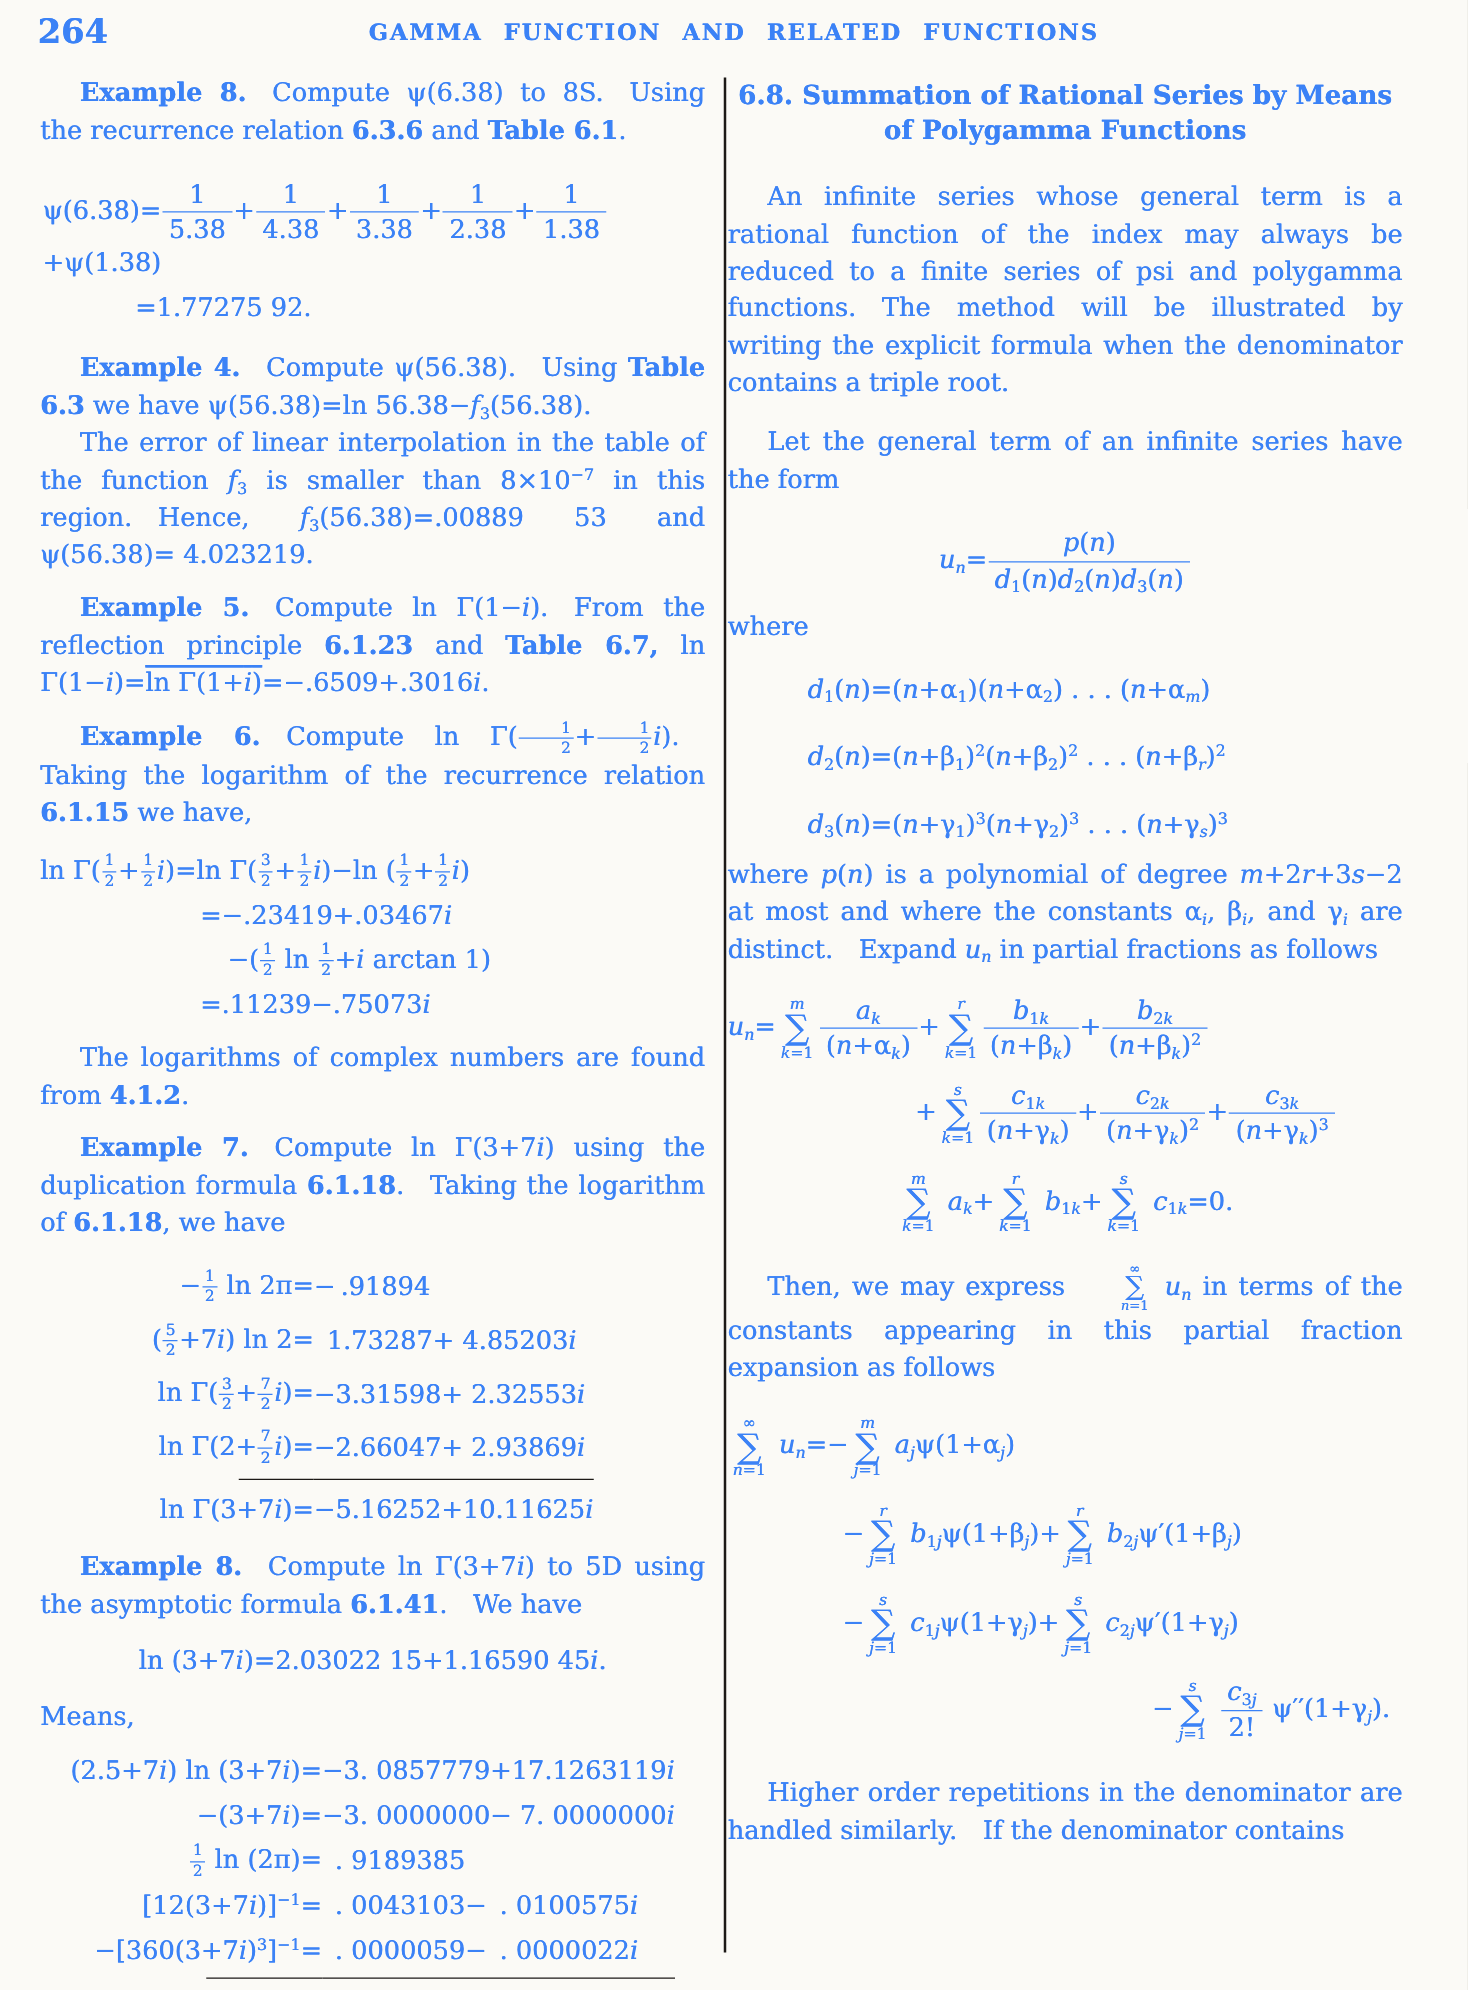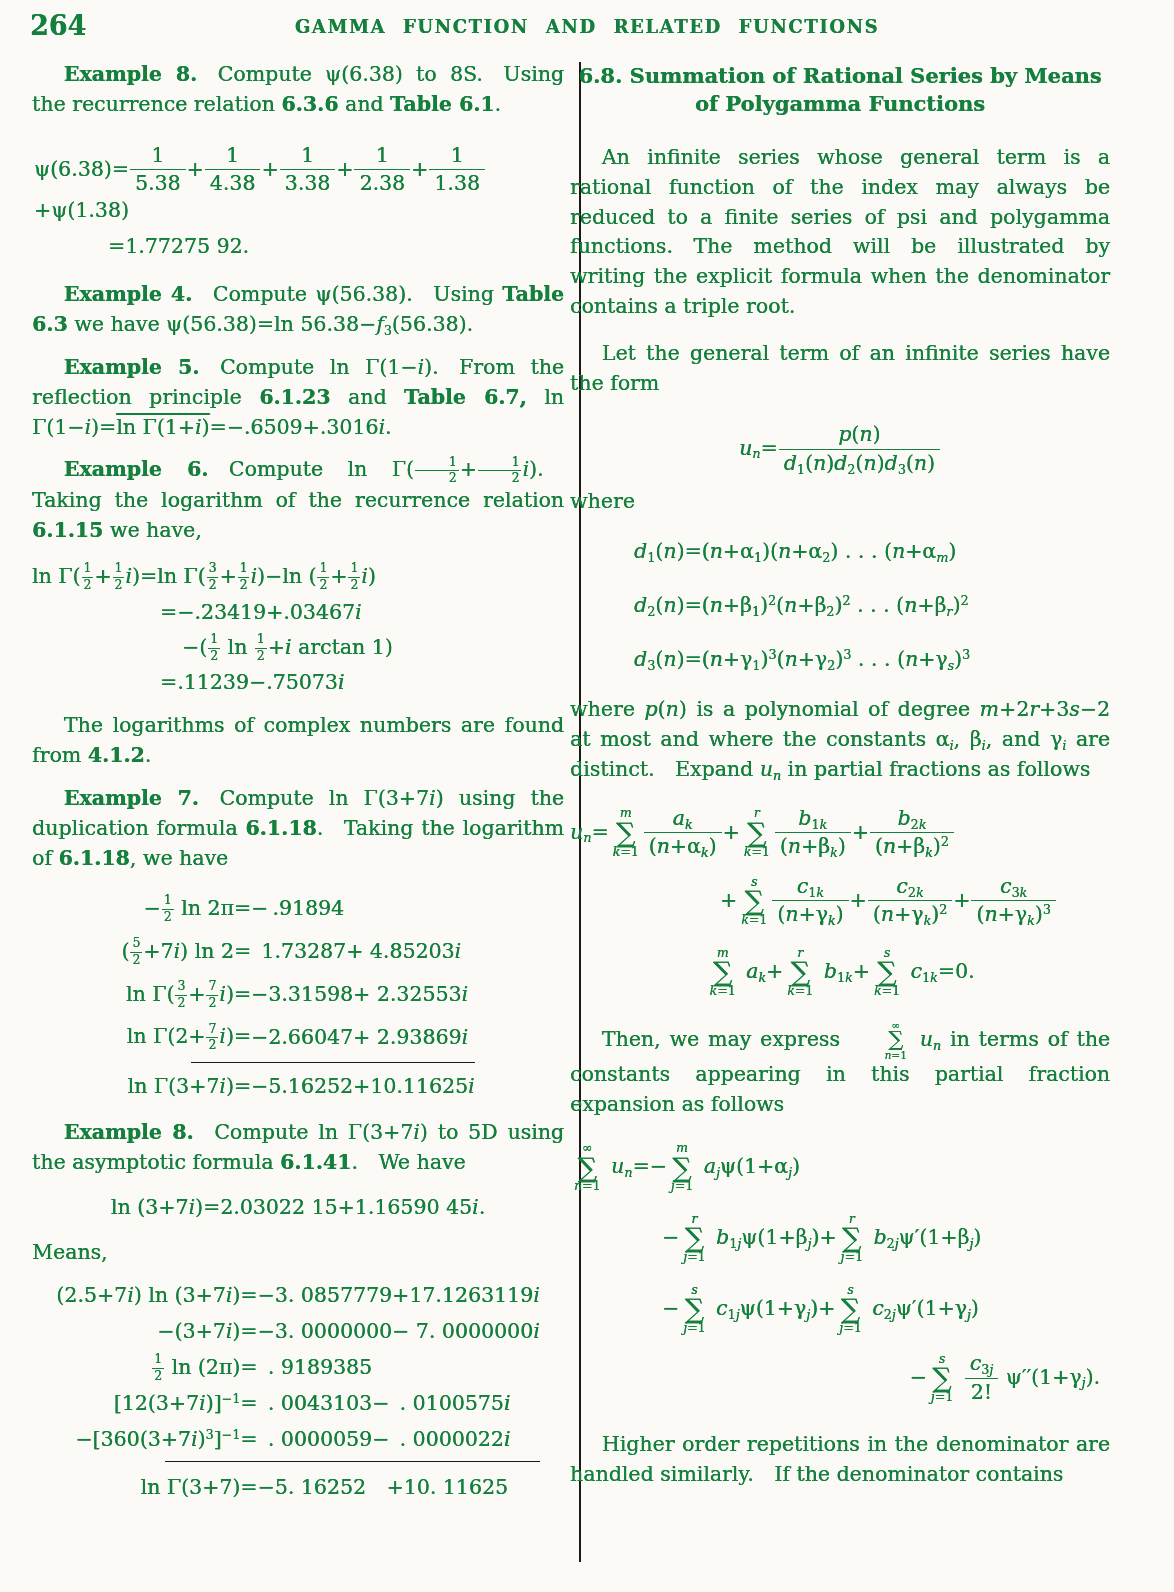--- a/index.html
+++ b/index.html
@@ -1,28 +1,28 @@
 <!DOCTYPE html>
 <html><head>
 <meta charset="utf-8">
 <style>
   html,body{margin:0;padding:0;background:#e8e6e0;}
   .page{
     position:relative;width:1174px;height:1592px;margin:0 auto;
-    background:#fbfaf6;color:#15803d;overflow:hidden;
+    background:#fbfaf6;color:#3b82f6;overflow:hidden;
     font-family:"DejaVu Serif","Liberation Serif",serif;
     font-size:20.5px;line-height:1.46;
     text-shadow:0.3px 0 0 currentColor;
   }
   .pgnum{position:absolute;left:30px;top:6px;font-size:27px;font-weight:700;}
   .rhead{position:absolute;left:0;top:14px;width:100%;text-align:center;
     font-size:18px;font-weight:700;letter-spacing:1.6px;word-spacing:9px;}
   .divider{position:absolute;left:579px;top:62px;width:2px;height:1500px;background:#1c1916;}
   .colL{position:absolute;left:32px;top:60px;width:532px;}
-  .colR{position:absolute;left:570px;top:60px;width:540px;}
+  .colR{position:absolute;left:582px;top:60px;width:540px;}
 
   .p{margin:0;text-align:justify;text-indent:1.55em;}
   .noind{text-indent:0;}
   .mt{margin-top:13px;}
   b{font-weight:700;}
   i{font-style:italic;}
   sup,sub{font-size:62%;line-height:0;}
   sup{vertical-align:0.55em;}
   sub{vertical-align:-0.3em;}
   .ol{text-decoration:overline;}
@@ -73,20 +73,21 @@
   <div class="divider"></div>
 
   <div class="colL">
 
     <p class="p"><b>Example 8.</b> Compute ψ(6.38) to 8S. Using the recurrence relation <b>6.3.6</b> and <b>Table 6.1</b>.</p>
 
     <div class="disp" style="margin:24px 0 4px 2px;">ψ(6.38)=<span class="fr"><span class="n">1</span><span class="d">5.38</span></span>+<span class="fr"><span class="n">1</span><span class="d">4.38</span></span>+<span class="fr"><span class="n">1</span><span class="d">3.38</span></span>+<span class="fr"><span class="n">1</span><span class="d">2.38</span></span>+<span class="fr"><span class="n">1</span><span class="d">1.38</span></span>+ψ(1.38)</div>
     <div style="margin:6px 0 18px 76px;">=1.77275 92.</div>
 
     <p class="p mt"><b>Example 4.</b> Compute ψ(56.38). Using <b>Table 6.3</b> we have ψ(56.38)=ln 56.38−<i>f</i><sub>3</sub>(56.38).</p>
+    <p class="p">The error of linear interpolation in the table of the function <i>f</i><sub>3</sub> is smaller than 8×10<sup>−7</sup> in this region. Hence, <i>f</i><sub>3</sub>(56.38)=.00889 53 and ψ(56.38)= 4.023219.</p>
 
     <p class="p mt"><b>Example 5.</b> Compute ln Γ(1−<i>i</i>). From the reflection principle <b>6.1.23</b> and <b>Table 6.7,</b> ln Γ(1−<i>i</i>)=<span class="ol">ln Γ(1+<i>i</i>)</span>=−.6509+.3016<i>i</i>.</p>
 
     <p class="p mt"><b>Example 6.</b> Compute ln Γ(<span class="sf"><span class="n">1</span><span class="d">2</span></span>+<span class="sf"><span class="n">1</span><span class="d">2</span></span><i>i</i>). Taking the logarithm of the recurrence relation <b>6.1.15</b> we have,</p>
 
     <div class="disp ex6lines" style="margin:16px 0 12px;">
       <div>ln Γ(<span class="sf"><span class="n">1</span><span class="d">2</span></span>+<span class="sf"><span class="n">1</span><span class="d">2</span></span><i>i</i>)=ln Γ(<span class="sf"><span class="n">3</span><span class="d">2</span></span>+<span class="sf"><span class="n">1</span><span class="d">2</span></span><i>i</i>)−ln (<span class="sf"><span class="n">1</span><span class="d">2</span></span>+<span class="sf"><span class="n">1</span><span class="d">2</span></span><i>i</i>)</div>
       <div class="iA">=−.23419+.03467<i>i</i></div>
       <div class="iB">−(<span class="sf"><span class="n">1</span><span class="d">2</span></span> ln <span class="sf"><span class="n">1</span><span class="d">2</span></span>+<i>i</i> arctan 1)</div>
       <div class="iA">=.11239−.75073<i>i</i></div>
@@ -178,21 +179,21 @@
     <p class="p" style="margin-top:17px;">Let the general term of an infinite series have the form</p>
 
     <div class="disp ctr" style="margin:24px 0 8px;"><i>u</i><sub><i>n</i></sub>=<span class="fr"><span class="n"><i>p</i>(<i>n</i>)</span><span class="d"><i>d</i><sub>1</sub>(<i>n</i>)<i>d</i><sub>2</sub>(<i>n</i>)<i>d</i><sub>3</sub>(<i>n</i>)</span></span></div>
 
     <p class="p noind" style="margin-top:12px;">where</p>
 
     <div style="margin:20px 0 0 64px;"><i>d</i><sub>1</sub>(<i>n</i>)=(<i>n</i>+α<sub>1</sub>)(<i>n</i>+α<sub>2</sub>) . . . (<i>n</i>+α<sub><i>m</i></sub>)</div>
     <div style="margin:24px 0 0 64px;"><i>d</i><sub>2</sub>(<i>n</i>)=(<i>n</i>+β<sub>1</sub>)<sup>2</sup>(<i>n</i>+β<sub>2</sub>)<sup>2</sup> . . . (<i>n</i>+β<sub><i>r</i></sub>)<sup>2</sup></div>
     <div style="margin:24px 0 0 64px;"><i>d</i><sub>3</sub>(<i>n</i>)=(<i>n</i>+γ<sub>1</sub>)<sup>3</sup>(<i>n</i>+γ<sub>2</sub>)<sup>3</sup> . . . (<i>n</i>+γ<sub><i>s</i></sub>)<sup>3</sup></div>
 
-    <p class="p noind" style="margin-top:20px;">where <i>p</i>(<i>n</i>) is a polynomial of degree <i>m</i>+2<i>r</i>+3<i>s</i>−2 at most and where the constants α<sub><i>i</i></sub>, β<sub><i>i</i></sub>, and γ<sub><i>i</i></sub> are distinct. Expand <i>u</i><sub><i>n</i></sub> in partial fractions as follows</p>
+    <p class="p noind" style="margin-top:10px;">where <i>p</i>(<i>n</i>) is a polynomial of degree <i>m</i>+2<i>r</i>+3<i>s</i>−2 at most and where the constants α<sub><i>i</i></sub>, β<sub><i>i</i></sub>, and γ<sub><i>i</i></sub> are distinct. Expand <i>u</i><sub><i>n</i></sub> in partial fractions as follows</p>
 
     <div style="margin:22px 0 0;"><i>u</i><sub><i>n</i></sub>=<span class="su">
           <span class="t"><i>m</i></span>
           <span class="g">∑</span>
           <span class="b"><i>k</i>=1</span>
         </span><span class="fr"><span class="n"><i>a</i><sub><i>k</i></sub></span><span class="d">(<i>n</i>+α<sub><i>k</i></sub>)</span></span>+<span class="su">
           <span class="t"><i>r</i></span>
           <span class="g">∑</span>
           <span class="b"><i>k</i>=1</span>
         </span><span class="fr"><span class="n"><i>b</i><sub>1<i>k</i></sub></span><span class="d">(<i>n</i>+β<sub><i>k</i></sub>)</span></span>+<span class="fr"><span class="n"><i>b</i><sub>2<i>k</i></sub></span><span class="d">(<i>n</i>+β<sub><i>k</i></sub>)<sup>2</sup></span></span></div>

